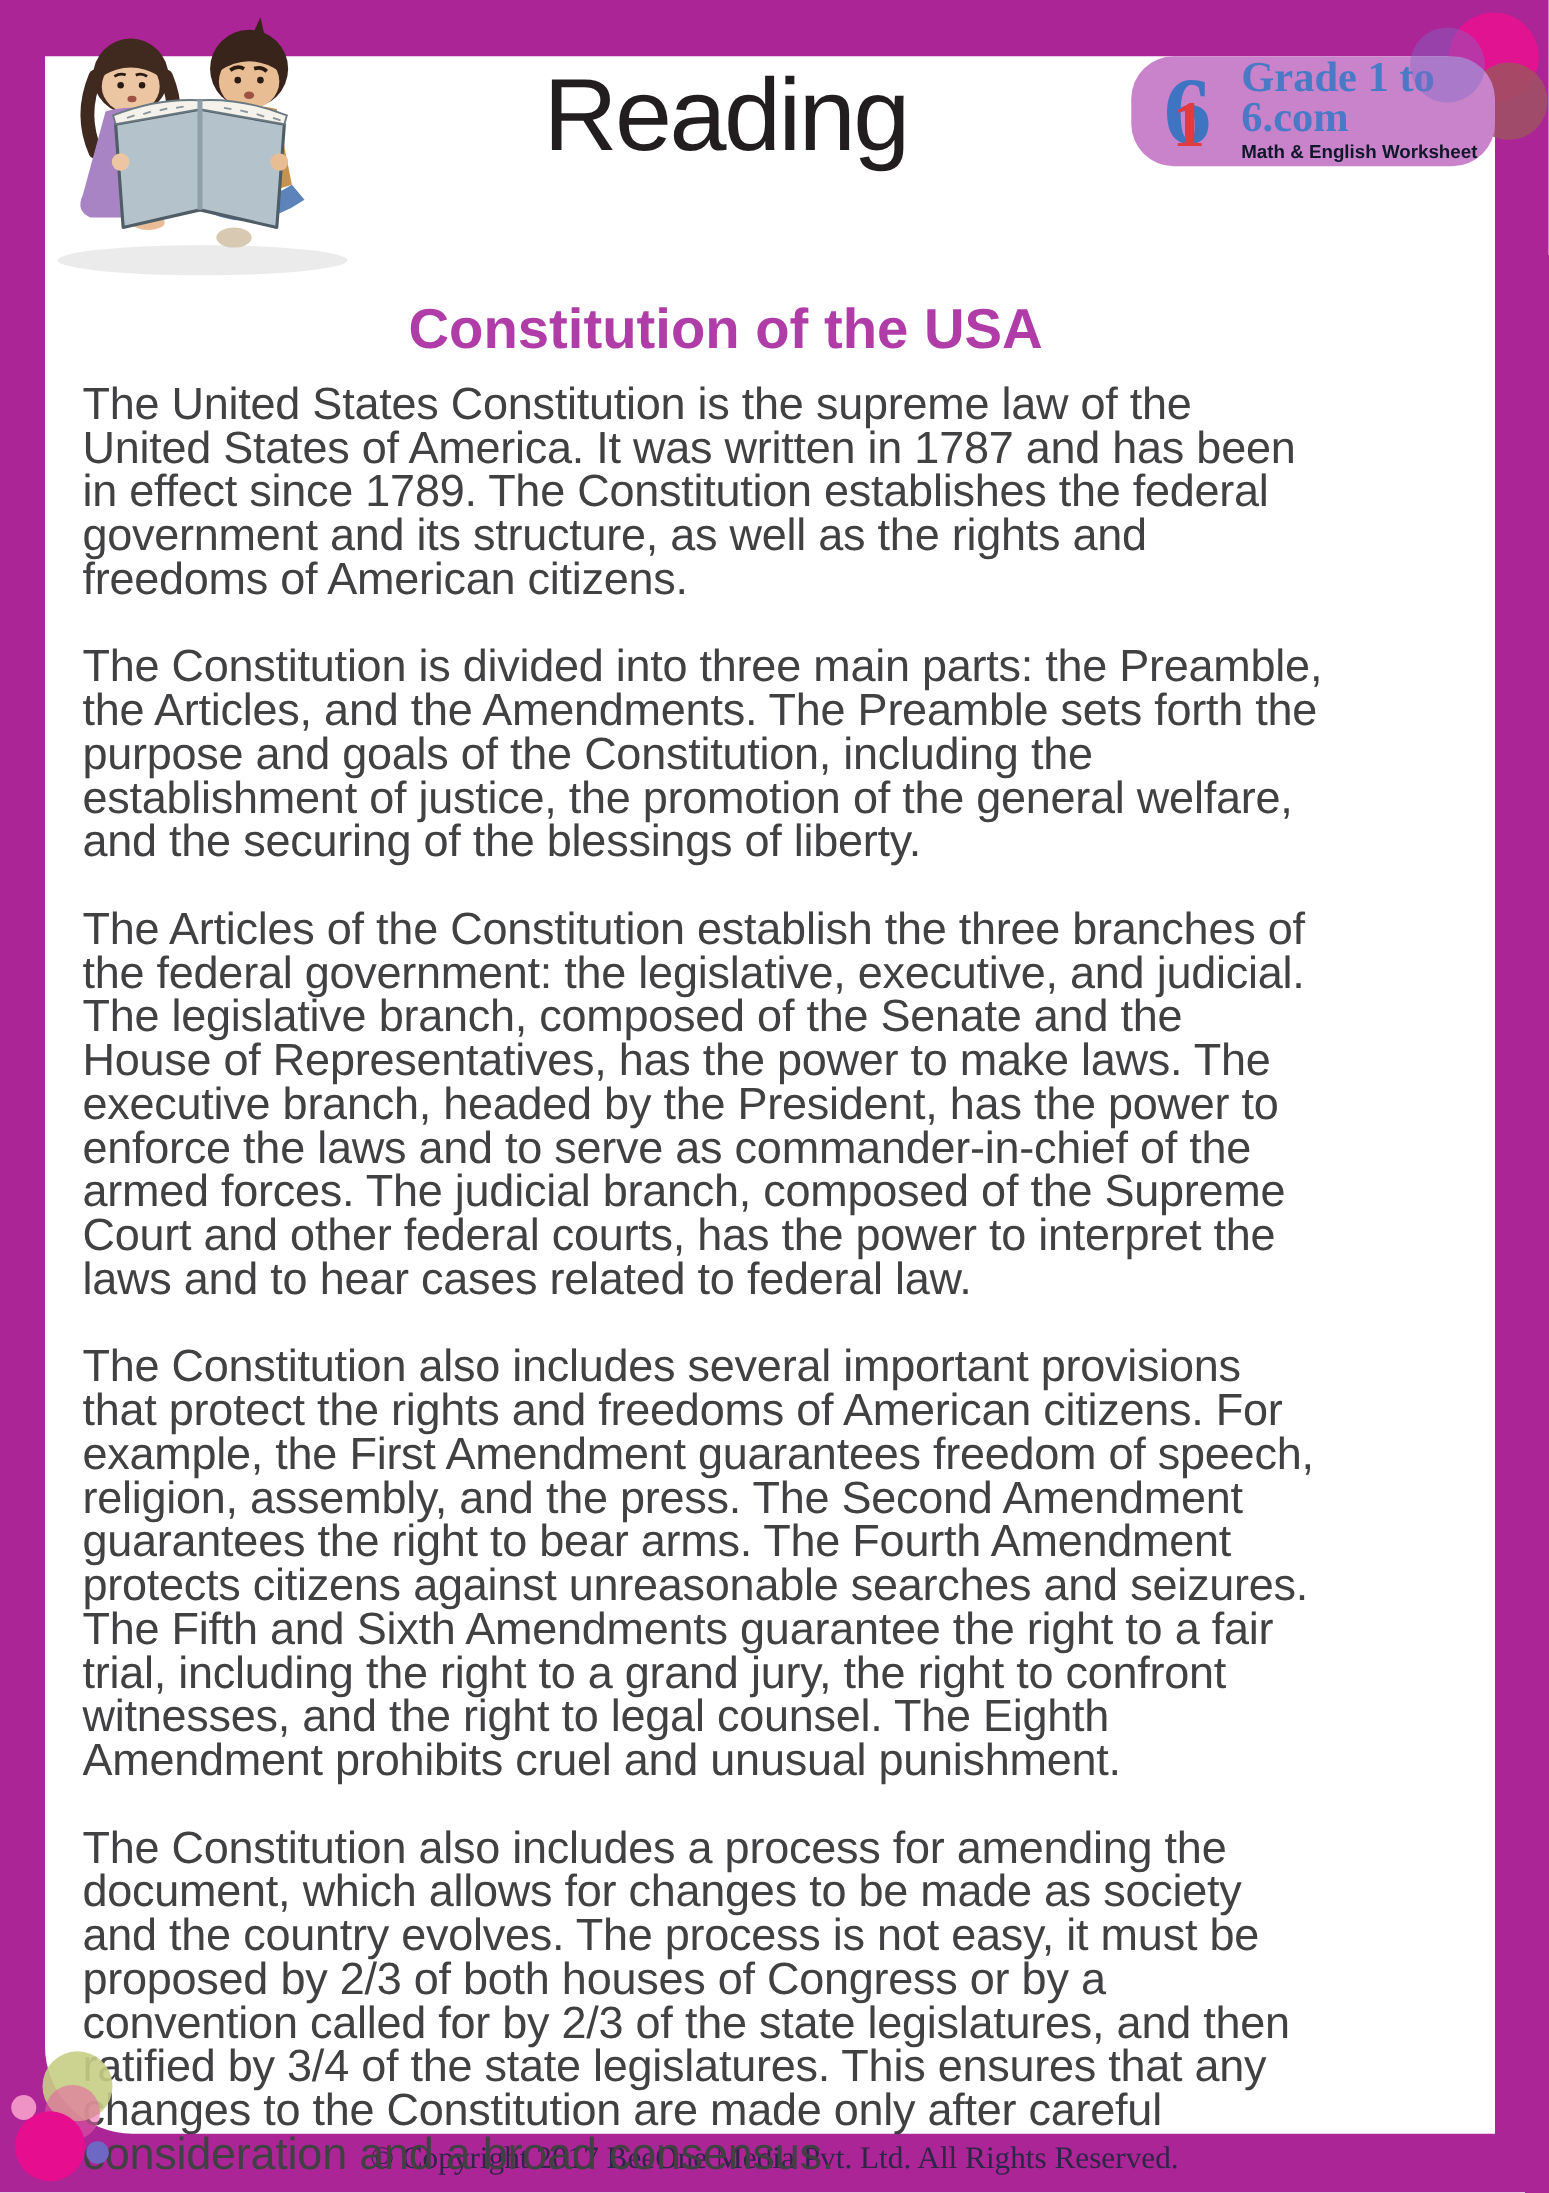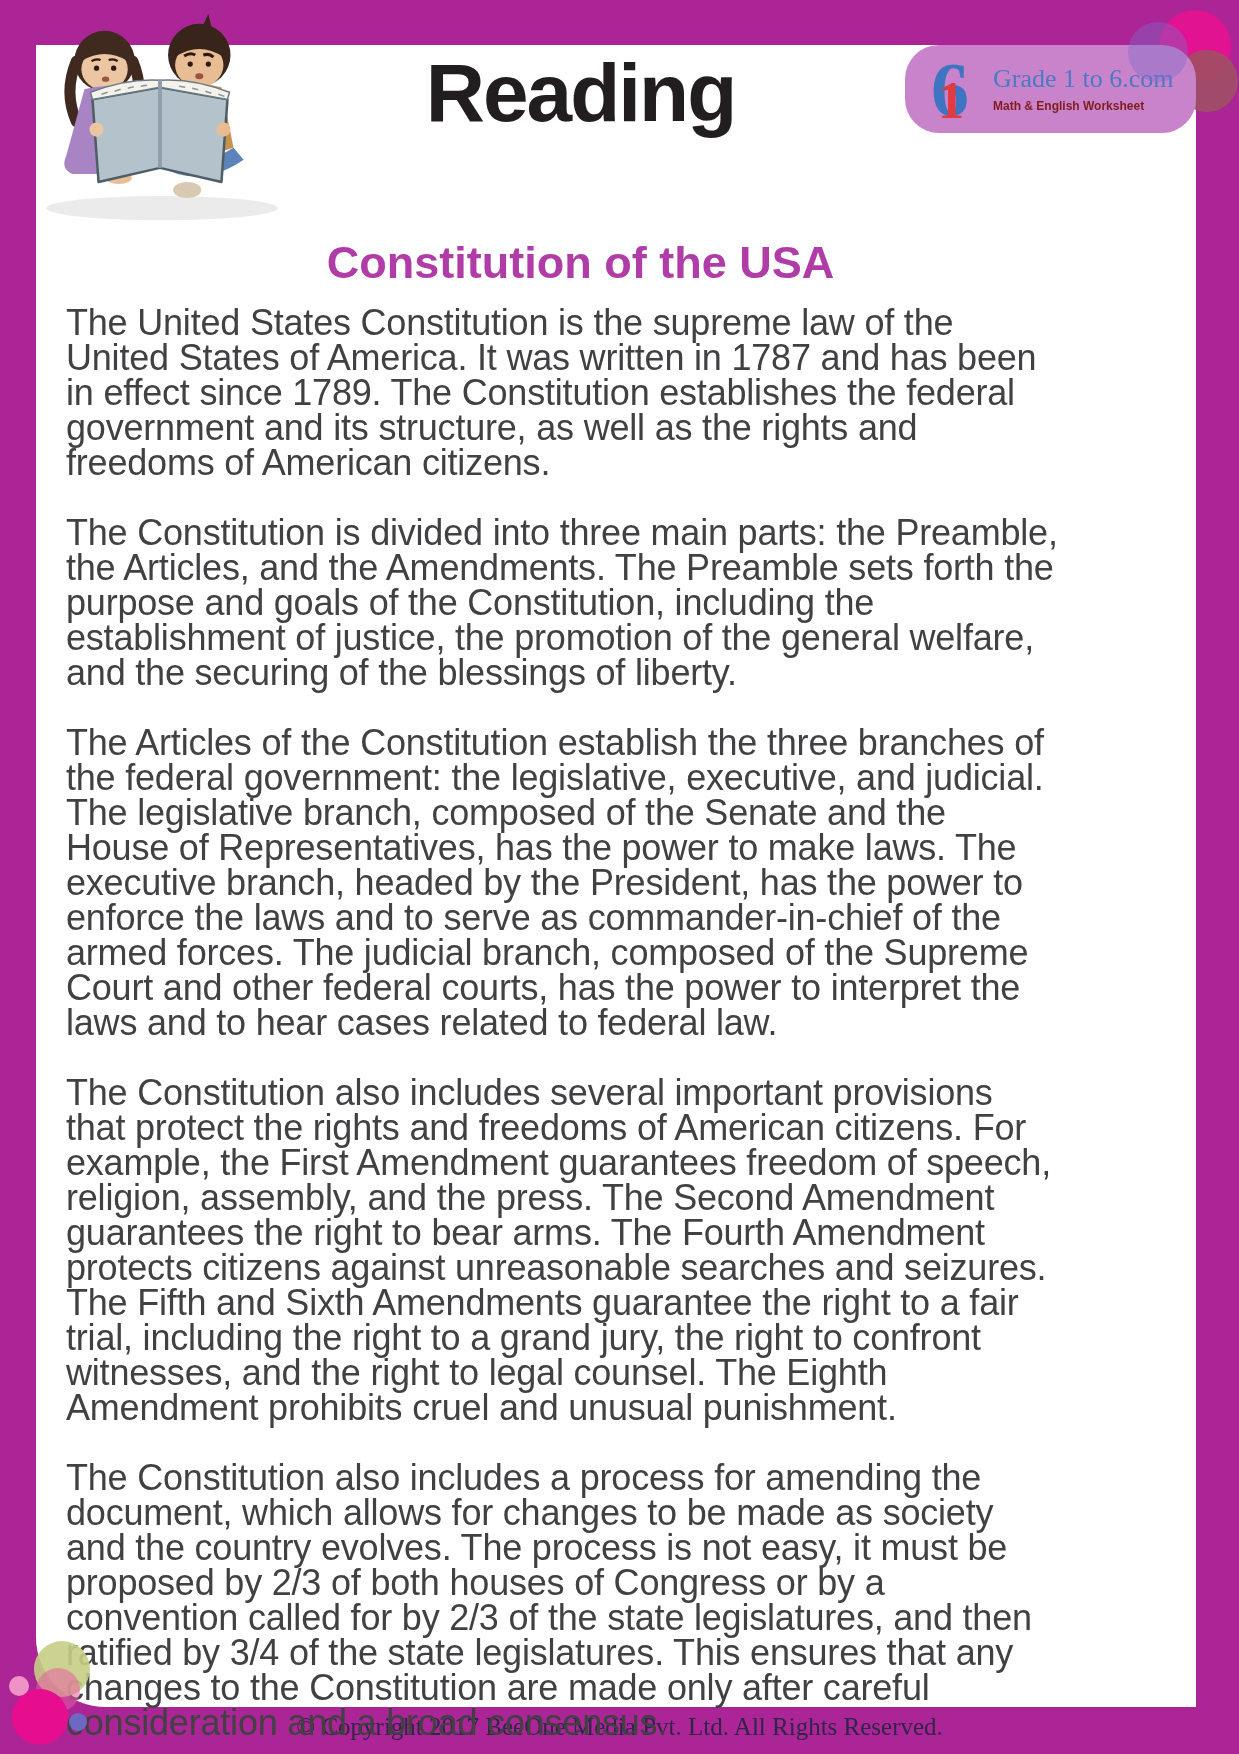--- a/index.html
+++ b/index.html
@@ -17,21 +17,21 @@
     border-bottom-left-radius:70px;
   }
   
   .illustration{
     position:absolute;left:26px;top:8px;
     width:272px;height:218px;z-index:5;
   }
   .title{
     position:absolute;left:248px;top:48px;width:665px;
     text-align:center;z-index:2;
-    color:#221e1f;font-weight:bold;
+    color:#221e1f;font-weight:normal;
     font-size:82px;line-height:90px;letter-spacing:-2px;
   }
   .subtitle{
     position:absolute;left:248px;top:238px;width:665px;
     text-align:center;z-index:2;
     color:#b03da7;font-weight:bold;
     font-size:45px;line-height:50px;margin:0;
   }
   
   .logo-card{
@@ -46,25 +46,25 @@
     font-family:"Liberation Serif", serif;font-weight:bold;
     font-size:76px;line-height:82px;color:#3f74c2;display:block;
   }
   .logo-mark .one{
     position:absolute;left:7px;top:27px;
     font-family:"Liberation Serif", serif;font-weight:bold;
     font-size:52px;line-height:52px;color:#e23a3f;
   }
   .logo-text{margin-left:4px;}
   .logo-brand{
-    font-family:"Liberation Serif", serif;font-weight:normal;
-    font-size:26px;line-height:32px;color:#4a7ac6;
+    font-family:"Liberation Serif", serif;font-weight:bold;
+    font-size:34px;line-height:32px;color:#4a7ac6;
   }
   .logo-tagline{
-    font-weight:bold;font-size:12px;line-height:20px;color:#7f1d1d;margin-top:1px;
+    font-weight:bold;font-size:15px;line-height:20px;color:#0f172a;margin-top:1px;
   }
   
   .passage{
     position:absolute;left:66px;top:305px;width:992px;z-index:2;
     color:#414042;font-size:36px;line-height:35px;letter-spacing:-0.2px;
   }
   .passage p{margin:0 0 35px 0;}
   
   .footer{
     position:absolute;left:0;top:1707px;width:1239px;height:39px;

